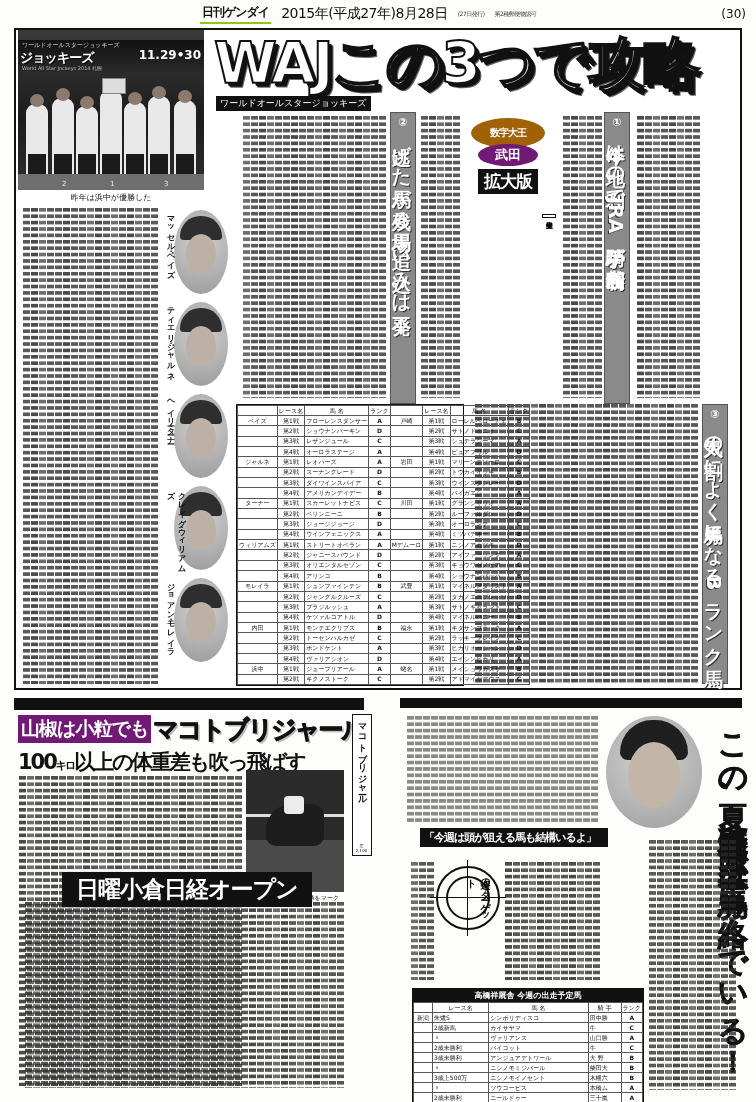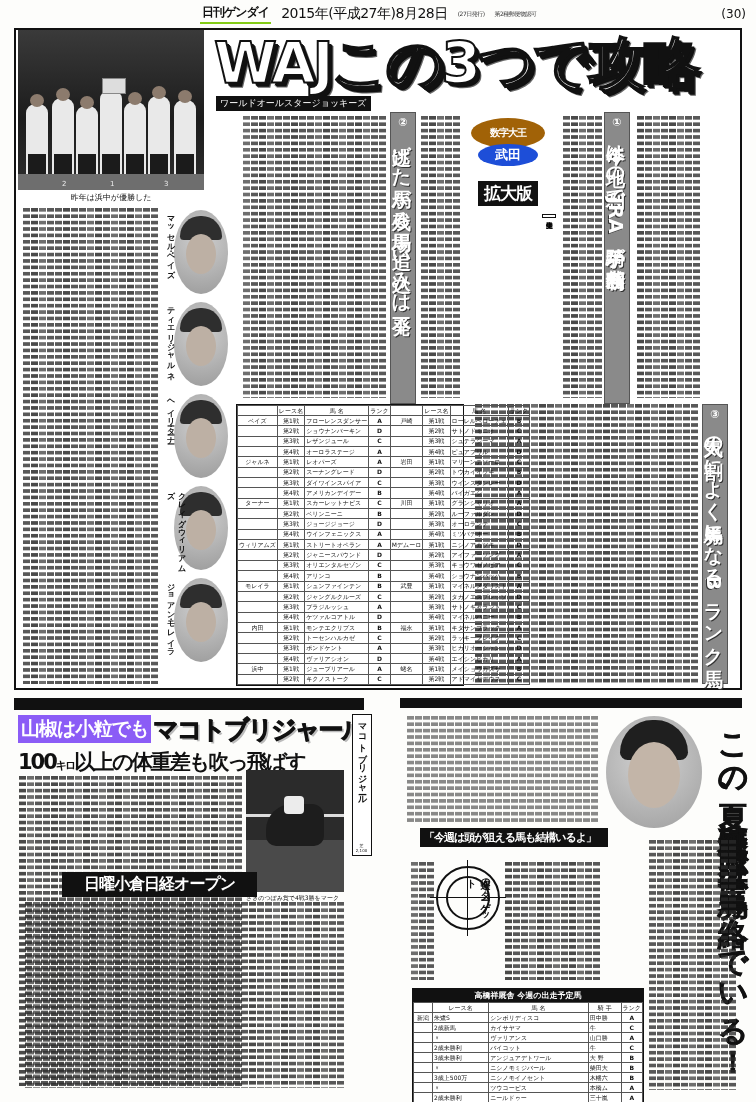--- a/index.html
+++ b/index.html
@@ -67,21 +67,21 @@
   .pt .body{writing-mode:vertical-rl;font-size:19px;font-weight:bold;line-height:1.02;
             letter-spacing:0px;text-shadow:1px 1px 0 #333;margin:0 auto;}
   #pt1{left:604px;top:112px;width:26px;height:292px;}
   #pt2{left:390px;top:112px;width:26px;height:292px;}
   #pt3{left:702px;top:404px;width:26px;height:280px;}
 
   
   .stamp{position:absolute;left:462px;top:118px;width:92px;height:196px;text-align:center;}
   .stamp .ov{width:74px;height:30px;margin:0 auto;background:#a16207;color:#fff;border-radius:50%;
              font-size:10px;font-weight:bold;line-height:30px;letter-spacing:-1px;}
-  .stamp .ov2{width:60px;height:22px;margin:-4px auto 12px auto;background:#1d4ed8;color:#fff;border-radius:50%;
+  .stamp .ov2{width:60px;height:22px;margin:-4px auto 0 auto;background:#701a75;color:#fff;border-radius:50%;
               font-size:13px;font-weight:bold;line-height:22px;}
   .stamp .big{font-size:40px;font-weight:bold;color:#111;line-height:0.92;letter-spacing:-2px;
               -webkit-text-stroke:1px #111;margin-top:2px;}
   .stamp .exp{display:inline-block;background:#111;color:#fff;font-size:17px;font-weight:bold;
               padding:1px 6px;margin-top:3px;letter-spacing:-1px;}
   .stamp .side{position:absolute;right:-2px;top:96px;border:1px solid #111;font-size:7px;
                writing-mode:vertical-rl;padding:1px;background:#fff;}
 
   
   .jk{position:absolute;left:166px;width:62px;height:88px;}
@@ -101,35 +101,35 @@
   .rtable th,.rtable td{border:0.5px solid #555;padding:0 1px;line-height:1;height:9px;
                         font-size:6px;color:#111;white-space:nowrap;overflow:hidden;}
   .rtable th{text-align:center;font-weight:normal;}
   .rtable td.rc{text-align:center;width:26px;}
   .rtable td.gr{text-align:center;width:14px;font-weight:bold;}
   .rtable td.jn{width:12px;text-align:center;}
 
   
   .blbar{position:absolute;left:14px;top:698px;width:350px;height:12px;background:#111;}
   .bl-h1{position:absolute;left:18px;top:716px;height:26px;display:flex;align-items:center;}
-  .bl-h1 .inv{background:#8b5cf6;color:#fff;font-size:19px;font-weight:bold;padding:1px 3px;letter-spacing:-1px;}
+  .bl-h1 .inv{background:#701a75;color:#fff;font-size:19px;font-weight:bold;padding:1px 3px;letter-spacing:-1px;}
   .bl-h1 .out{font-size:25px;font-weight:bold;color:#111;letter-spacing:-2px;margin-left:2px;
               -webkit-text-stroke:1px #111;text-shadow:2px 2px 0 #bbb;}
   .bl-h2{position:absolute;left:18px;top:748px;font-size:21px;font-weight:bold;color:#111;
          letter-spacing:-2px;}
   .bl-h2 .sm{font-size:11px;}
   .bl-photo{position:absolute;left:246px;top:770px;width:98px;height:122px;background:#2b2b2b;overflow:hidden;}
   .bl-photo .turf{position:absolute;left:0;bottom:0;width:100%;height:52px;background:#4a4a4a;}
   .bl-photo .rail{position:absolute;left:0;top:44px;width:100%;height:3px;background:#ddd;}
   .bl-photo .horse{position:absolute;left:20px;top:34px;width:58px;height:42px;background:#1d1d1d;
                    border-radius:26px 12px 10px 10px;}
   .bl-photo .silk{position:absolute;left:38px;top:26px;width:20px;height:18px;background:#ececec;border-radius:4px;}
   .bl-cap{position:absolute;left:246px;top:894px;width:100px;font-size:6px;color:#111;line-height:1.2;}
-  .bl-band{position:absolute;left:62px;top:872px;background:#111;color:#fff;font-size:16px;
-           font-weight:bold;padding:2px 22px;letter-spacing:-1px;}
+  .bl-band{position:absolute;left:62px;top:872px;background:#111;color:#fff;font-size:23px;
+           font-weight:bold;padding:2px 14px;letter-spacing:-1px;}
   .bl-side{position:absolute;left:352px;top:714px;width:18px;height:140px;border:1px solid #111;
            background:#fff;}
   .bl-side .t{writing-mode:vertical-rl;font-size:9px;font-weight:bold;color:#111;margin:2px auto 0 auto;
               display:block;}
   .bl-side .d{position:absolute;left:1px;bottom:2px;width:15px;font-size:4px;text-align:center;color:#111;}
   .br-bar{position:absolute;left:400px;top:698px;width:342px;height:10px;background:#111;}
   .br-h{position:absolute;right:8px;top:714px;writing-mode:vertical-rl;font-size:30px;font-weight:bold;
         color:#111;letter-spacing:-1px;line-height:1.02;height:368px;-webkit-text-stroke:0.6px #111;}
   .br-photo{position:absolute;left:606px;top:716px;width:96px;height:112px;}
   .br-photo .ov{position:absolute;inset:0;border-radius:50%;
@@ -169,20 +169,26 @@
       <span class="mh-issue">(27日発行)</span>
       <span class="mh-issue">第2種郵便物認可</span>
       <span class="mh-pageno">(30)</span>
     </div>
   </div>
 
   <div class="topblock"></div>
 
   <div class="photo-main">
     <div class="pm-grad"></div>
+    <div class="pm-band">
+      <span class="t1">ワールドオールスタージョッキーズ</span>
+      <span class="t2">ジョッキーズ</span>
+      <span class="t3">11.29•30</span>
+      <span class="t4">World All Star Jockeys 2014 札幌</span>
+    </div>
     <div class="pm-figs">
       <div class="fig" style="left:8px;height:72px;"></div>
       <div class="fig" style="left:34px;height:78px;"></div>
       <div class="fig" style="left:58px;height:70px;"></div>
       <div class="fig" style="left:82px;height:86px;"></div>
       <div class="fig" style="left:106px;height:74px;"></div>
       <div class="fig" style="left:130px;height:80px;"></div>
       <div class="fig" style="left:156px;height:76px;"></div>
       <div class="pm-cup"></div>
     </div>

